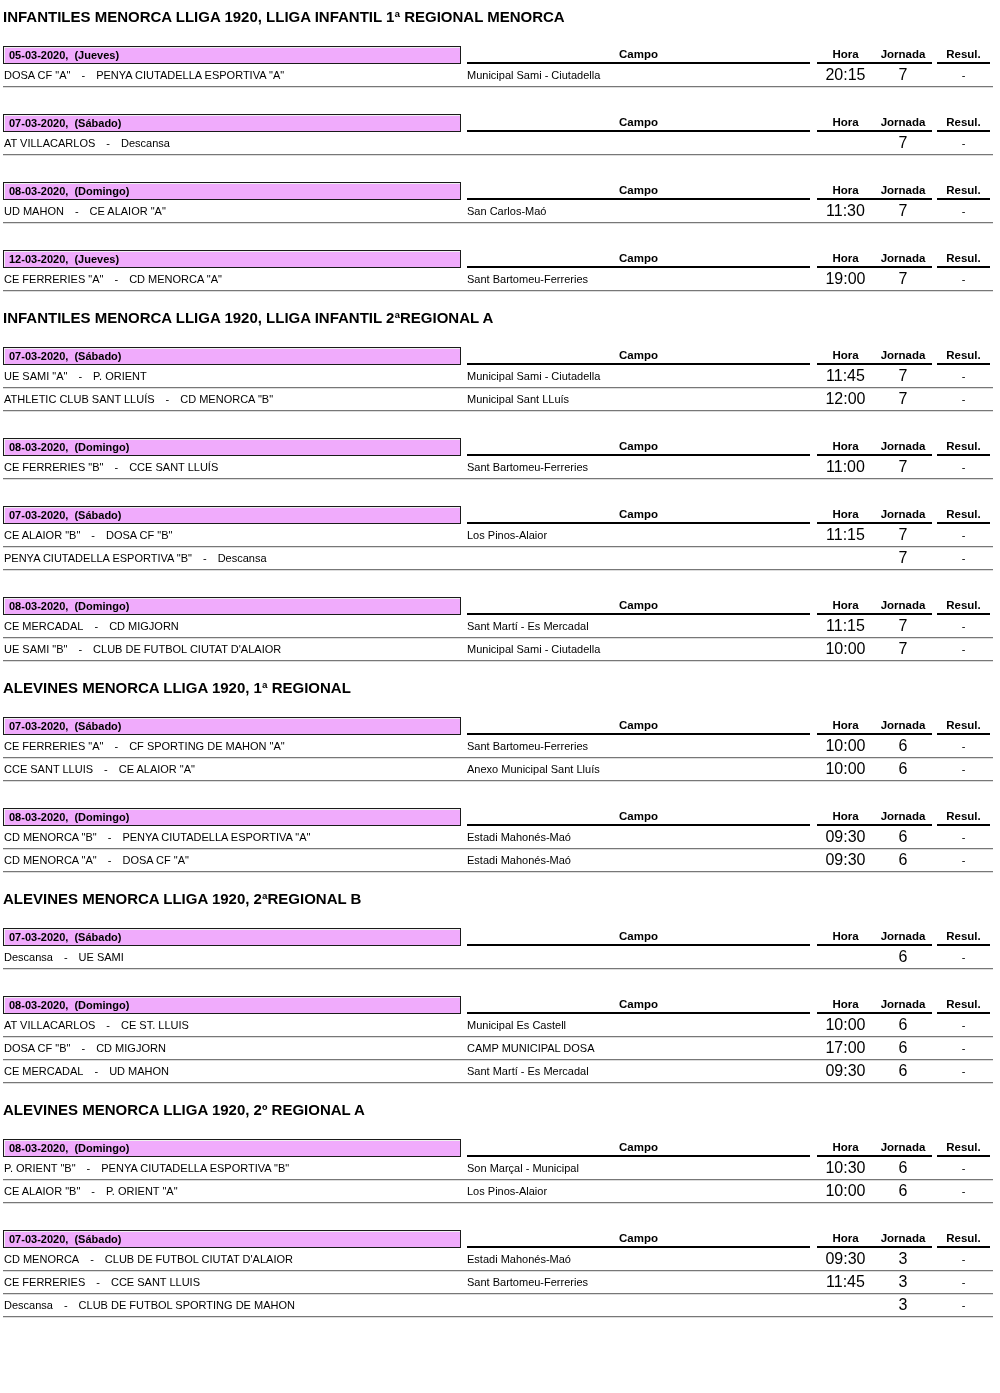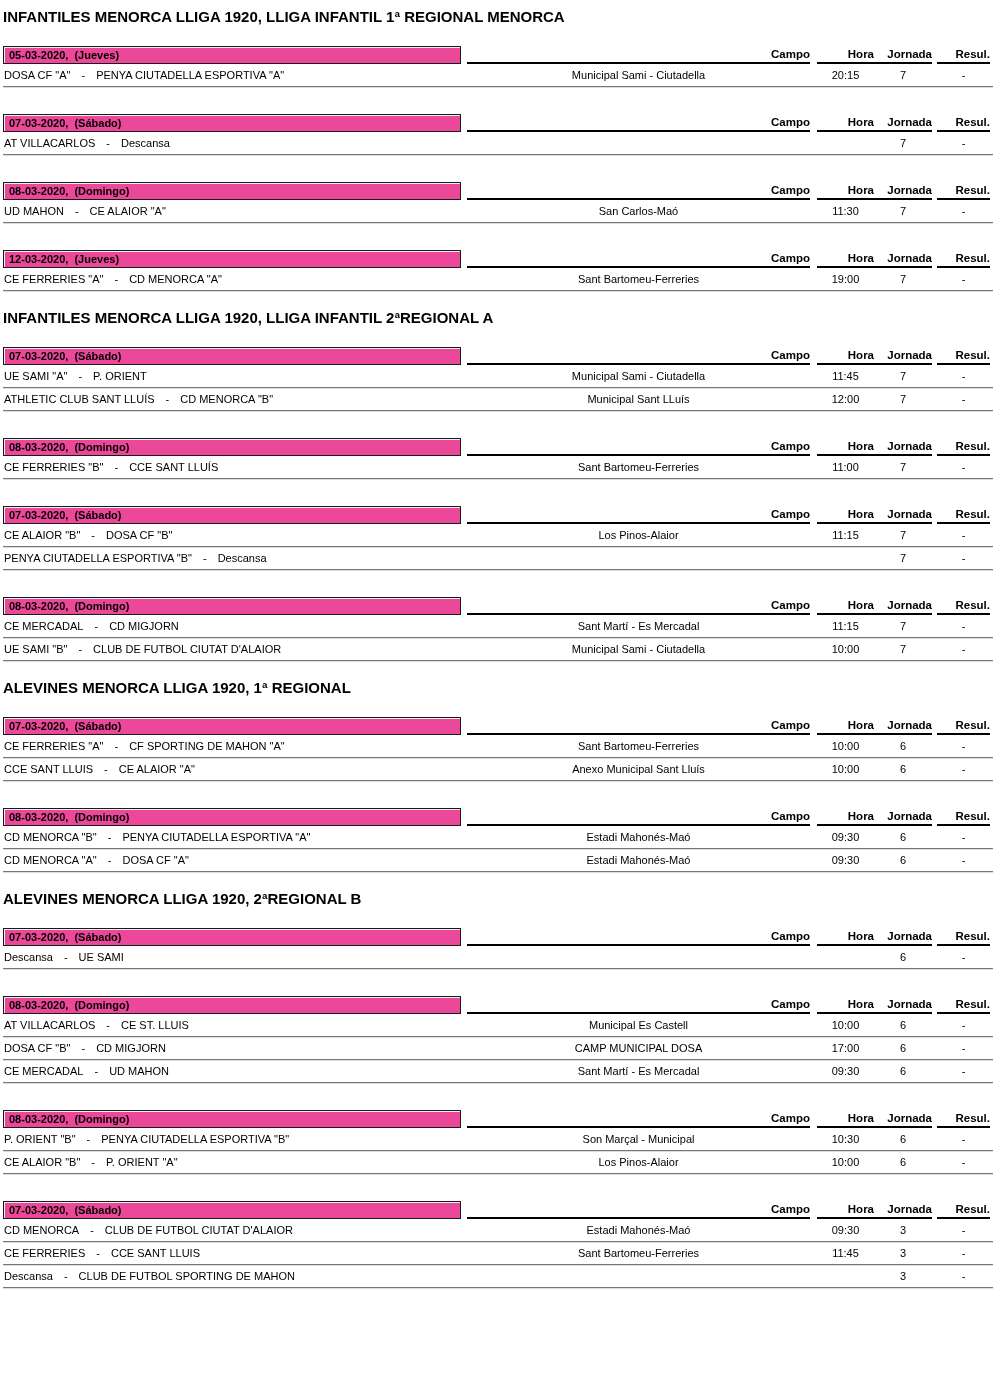--- a/index.html
+++ b/index.html
@@ -32,51 +32,51 @@
     height: 19px;
   }
   .col-team    { width: 458px; }
   .col-campo   { width: 343px; margin-left: 6px; }
   .col-hora    { width: 57px;  margin-left: 7px; }
   .col-jornada { width: 58px;  margin-left: 0; }
   .col-resul   { width: 53px;  margin-left: 5px; }
   .datebox {
     height: 18px;
     box-sizing: border-box;
-    background: #ec4899;
+    background: #f0abfc;
     border: 1px solid #1a1a1a;
     box-shadow: inset 1px 1px 0 #efefef;
     display: flex;
     align-items: center;
     padding-left: 5px;
     font-size: 11px;
     font-weight: bold;
     white-space: pre;
   }
   .hcol {
     font-size: 11.5px;
     font-weight: bold;
-    text-align: right;
+    text-align: center;
     border-bottom: 2px solid #000000;
     padding-bottom: 2px;
   }
   .row {
     display: flex;
     align-items: center;
     height: 23px;
     box-sizing: border-box;
     border-bottom: 1px solid #777777;
     box-shadow: 0 1px 0 #dddddd;
     font-size: 11px;
   }
   .row .cell { overflow: hidden; white-space: nowrap; }
   .row .col-team { padding-left: 1px; box-sizing: border-box; }
   .dash { margin: 0 11px; }
-  .row .col-campo { text-align: center; }
-  .row .col-hora, .row .col-jornada { font-size: 11px; text-align: center; }
+  .row .col-campo { text-align: left; }
+  .row .col-hora, .row .col-jornada { font-size: 16px; text-align: center; }
   .row .col-resul { text-align: center; }
 </style>
 </head>
 <body>
 
 <div id="doc">
     <div class="section-title">INFANTILES MENORCA LLIGA 1920, LLIGA INFANTIL 1ª REGIONAL MENORCA</div>
     <div class="group">
       <div class="ghead">
         <div class="datebox col-team">05-03-2020,  (Jueves)</div>
@@ -314,20 +314,21 @@
         <div class="cell col-resul">-</div>
       </div>
       <div class="row">
         <div class="cell col-team"><span class="home">CE MERCADAL</span><span class="dash">-</span><span class="away">UD MAHON</span></div>
         <div class="cell col-campo">Sant Martí - Es Mercadal</div>
         <div class="cell col-hora">09:30</div>
         <div class="cell col-jornada">6</div>
         <div class="cell col-resul">-</div>
       </div>
     </div>
+    <div class="section-title">ALEVINES MENORCA LLIGA 1920, 2º REGIONAL A</div>
     <div class="group">
       <div class="ghead">
         <div class="datebox col-team">08-03-2020,  (Domingo)</div>
         <div class="hcol col-campo">Campo</div>
         <div class="hcol col-hora">Hora</div>
         <div class="hcol col-jornada">Jornada</div>
         <div class="hcol col-resul">Resul.</div>
       </div>
       <div class="row">
         <div class="cell col-team"><span class="home">P. ORIENT "B"</span><span class="dash">-</span><span class="away">PENYA CIUTADELLA ESPORTIVA "B"</span></div>

